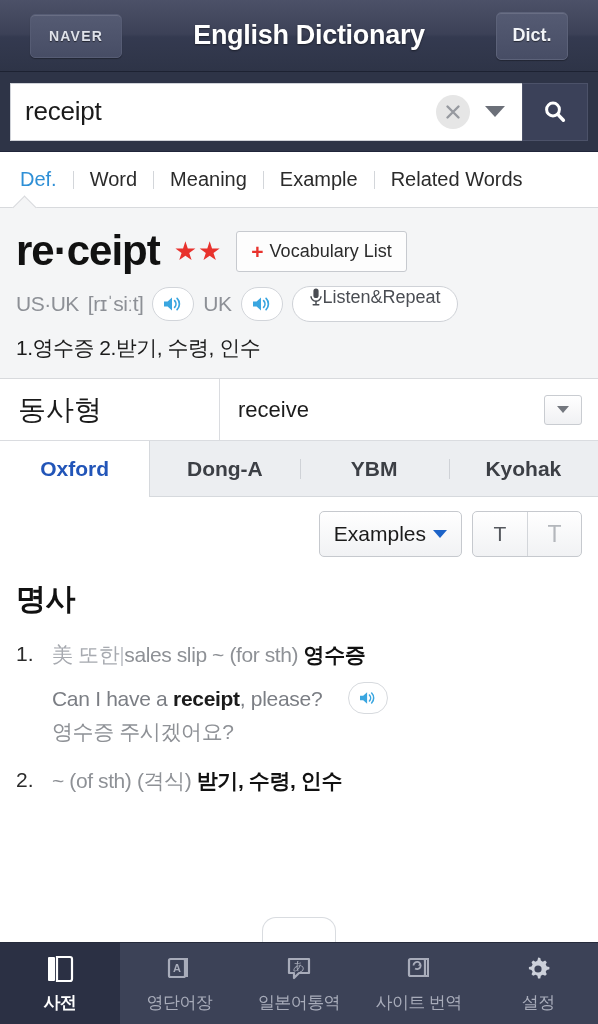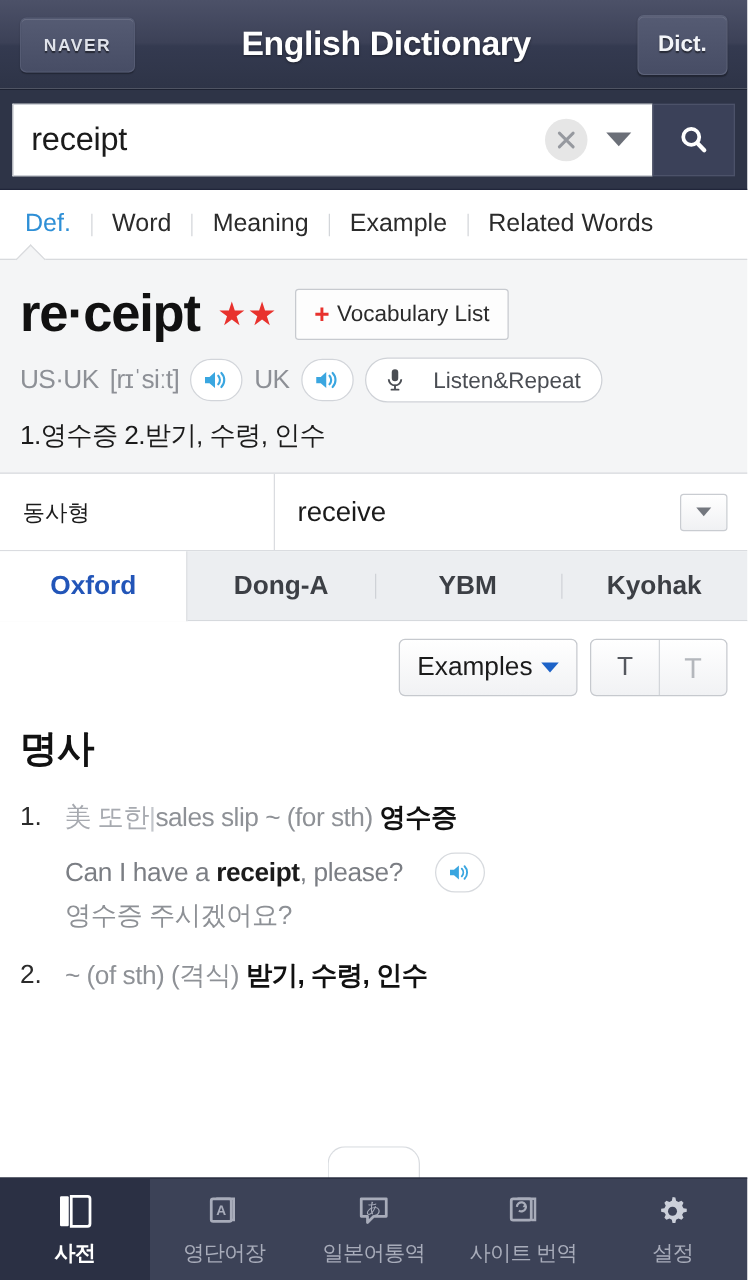--- a/index.html
+++ b/index.html
@@ -15,21 +15,21 @@
     position: relative;
     -webkit-font-smoothing: antialiased;
   }
 
   
   .app-header {
     height: 72px;
     background: linear-gradient(to bottom, #4c5168 0%, #3c4157 48%, #343a50 52%, #2e3447 100%);
     display: flex;
     align-items: center;
-    padding: 0 16px;
+    padding: 0 30px;
     position: relative;
     border-bottom: 1px solid #1d2232;
   }
   .naver-btn {
     width: 92px;
     height: 44px;
     border: 1px solid #565c74;
     border-radius: 5px;
     background: linear-gradient(to bottom, #555b73 0%, #474d65 100%);
     display: flex;
@@ -221,21 +221,21 @@
     border-radius: 17px;
     display: flex; align-items: center; justify-content: center;
     flex: 0 0 auto;
   }
   .listen-btn {
     border: 1px solid #cfd2d7;
     background: #ffffff;
     border-radius: 18px;
     height: 36px;
     padding: 0 16px;
-    display: flex; align-items: center; gap: 24px;
+    display: flex; gap: 0;
     font-size: 18px;
     color: #4a4d53;
     white-space: nowrap;
   }
   .defs-line {
     font-size: 21px;
     color: #1b1b1b;
     letter-spacing: -0.5px;
   }
 
@@ -244,21 +244,21 @@
     display: flex;
     align-items: stretch;
     height: 62px;
     border-bottom: 1px solid #dadce0;
     background: #ffffff;
   }
   .verbform-label {
     width: 220px;
     display: flex; align-items: center;
     padding-left: 18px;
-    font-size: 18px;
+    font-size: 28px;
     color: #1b1b1b;
     border-right: 1px solid #dadce0;
     flex: 0 0 auto;
   }
   .verbform-value {
     flex: 1 1 auto;
     display: flex; align-items: center;
     padding-left: 18px;
     font-size: 22px;
     color: #1b1b1b;

